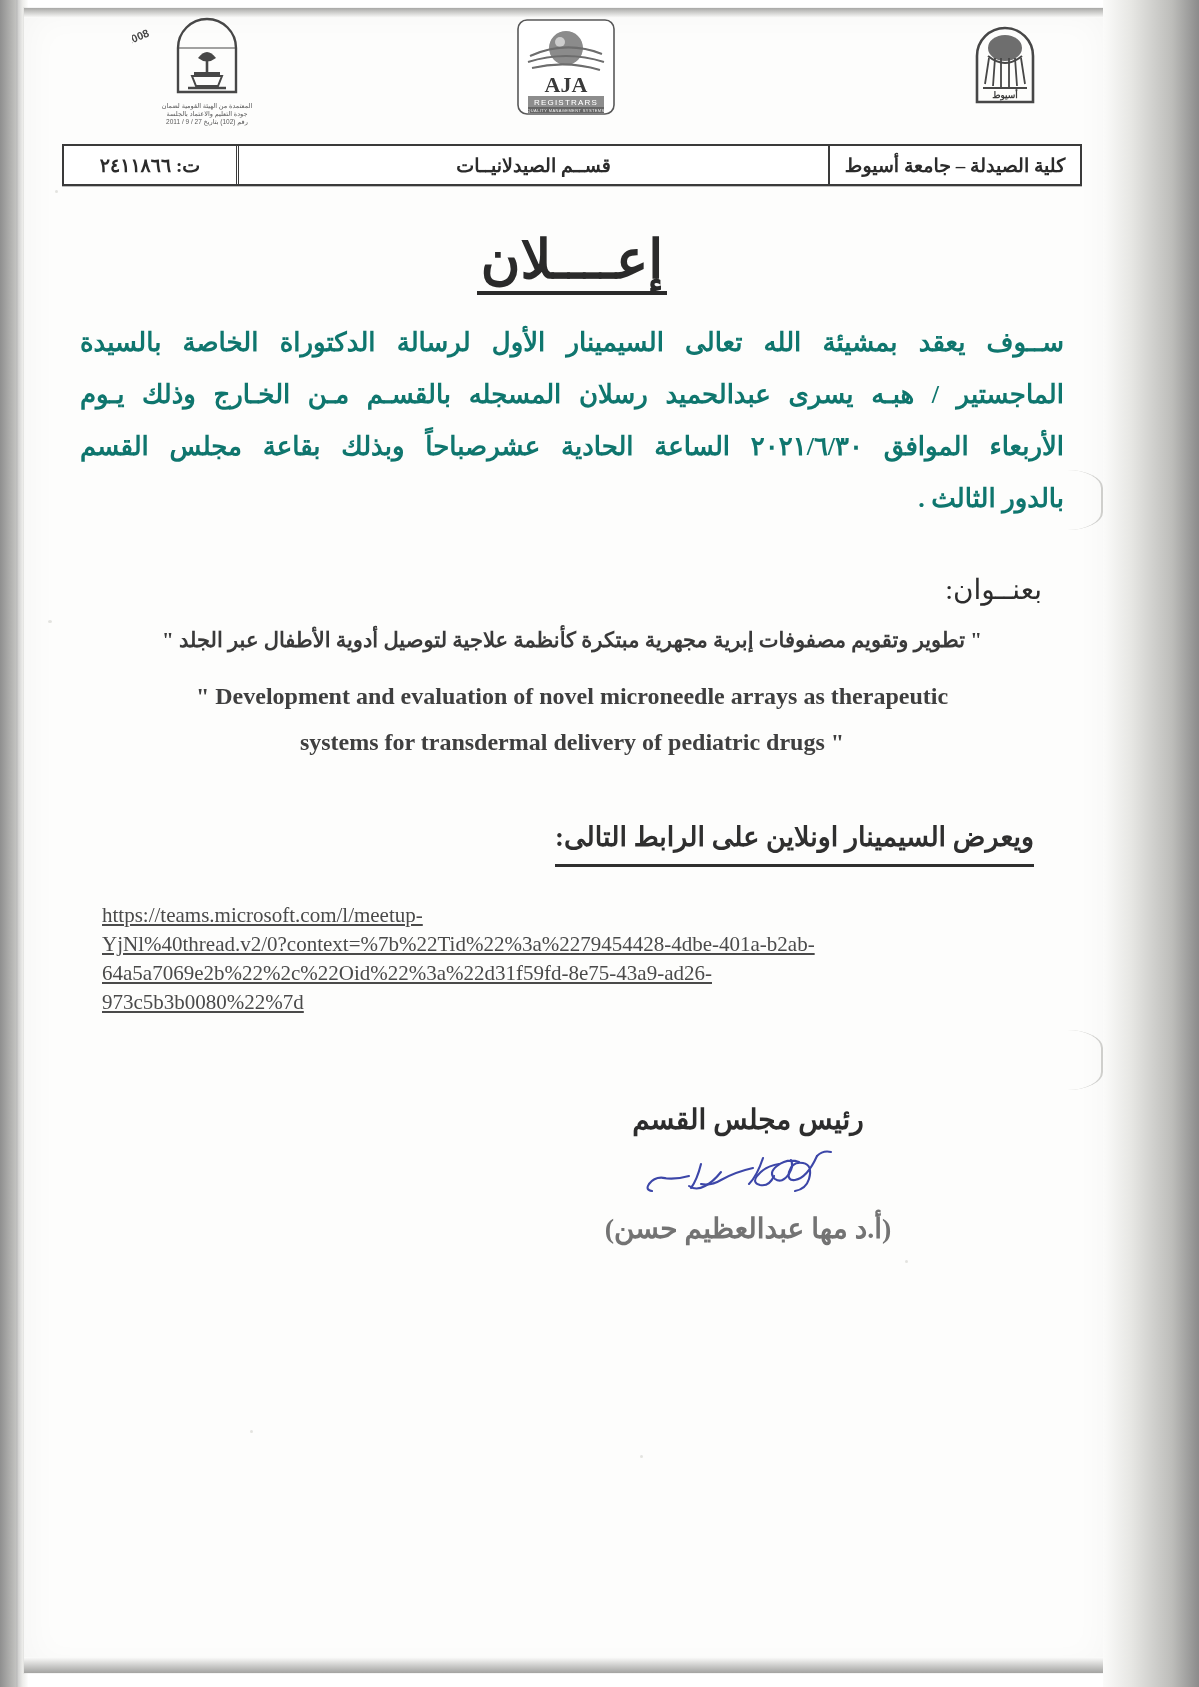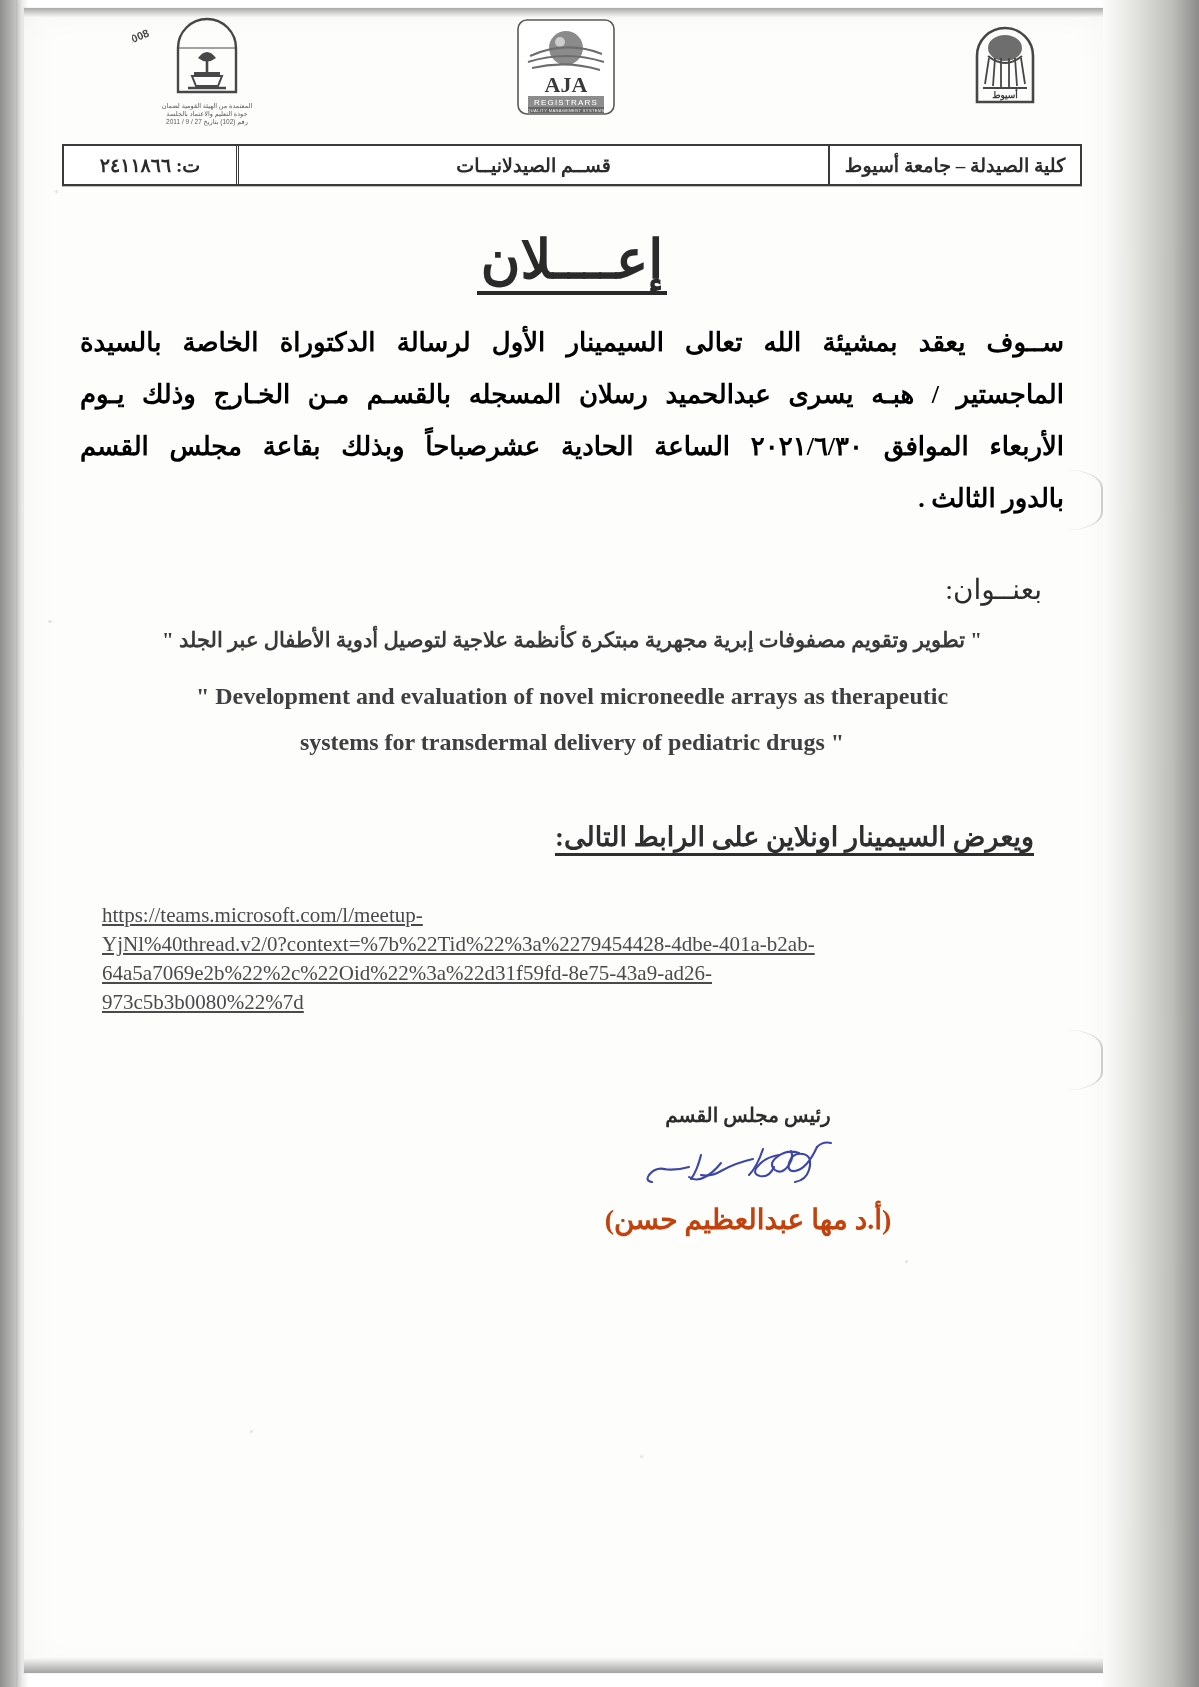--- a/index.html
+++ b/index.html
@@ -113,21 +113,21 @@
     line-height:1.05;
   }
 
   
   .body-par{
     margin:22px 18px 0 18px;
     font-family:"Liberation Serif", serif;
     font-weight:700;
     font-size:26px;
     line-height:52px;
-    color:#000000;
+    color:#0f766e;
     text-align:justify;
     text-align-last:right;
     direction:rtl;
   }
   .body-par .ln{display:block;}
   .body-par .ln.just{
     text-align:justify;
     text-align-last:justify;
   }
 
@@ -169,21 +169,21 @@
     margin:56px 48px 0 0;
     text-align:right;
     direction:rtl;
   }
   .link-heading span{
     font-family:"Liberation Serif", serif;
     font-weight:700;
     font-size:27px;
     color:#2f2f2f;
     border-bottom:3px solid #2f2f2f;
-    padding-bottom:1px;
+    padding-bottom:12px;
   }
 
   
   .url-block{
     margin:48px 0 0 0;
     padding-right:34px;
     direction:ltr;
     text-align:left;
     font-family:"Liberation Serif", serif;
     font-size:21px;
@@ -202,32 +202,32 @@
   .sig-block{
     margin-top:86px;
     direction:rtl;
     text-align:center;
     width:560px;
     margin-right:54px;
   }
   .sig-role{
     font-family:"Liberation Serif", serif;
     font-weight:700;
-    font-size:20px;
+    font-size:28px;
     color:#2d2d2d;
   }
   .sig-mark{
     height:72px;position:relative;margin-top:2px;
   }
   .sig-mark svg{position:absolute;left:50%;top:0;transform:translateX(-50%);}
   .sig-name{
     font-family:"Liberation Serif", serif;
     font-weight:700;
     font-size:28px;
-    color:#c2410c;
+    color:#737373;
     margin-top:2px;
   }
 
   
   .speck{position:absolute;background:#d9d9d6;border-radius:50%;opacity:.75;}
 </style>
 </head>
 <body>
 
 <div class="page-canvas">

